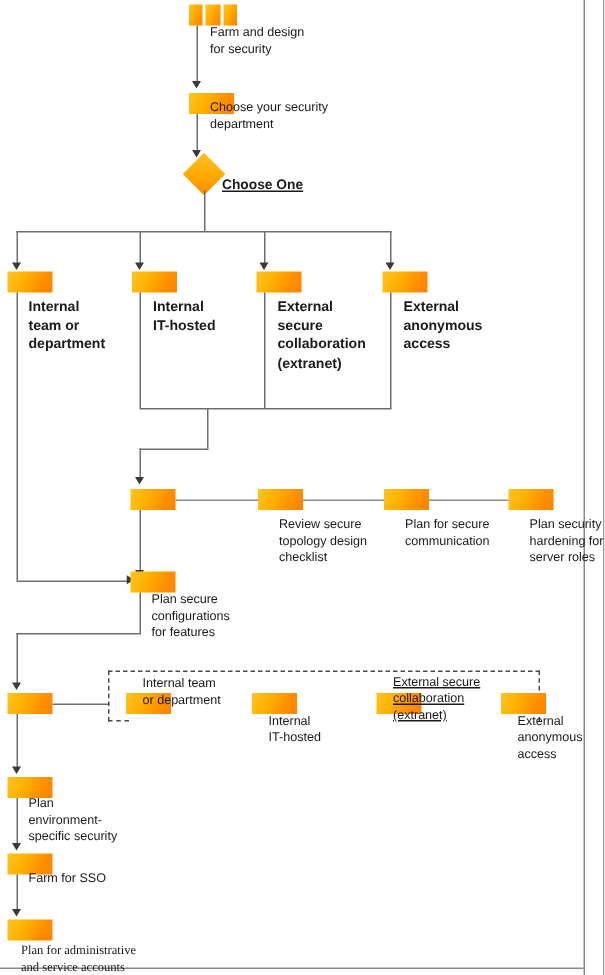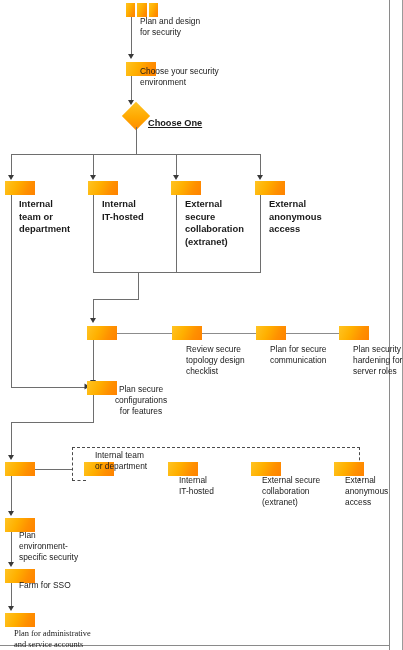--- a/index.html
+++ b/index.html
@@ -99,28 +99,28 @@
 
   <div id="frame-right"></div>
   <div id="frame-right-2"></div>
   <div id="frame-bottom"></div>
 
   <div class="chip seg" style="left:126px; top:3px; width:32px; height:14px;">
     <i></i>
     <i></i>
     <i></i>
   </div>
-  <div class="lbl" style="left:140px; top:16px; width:110px;">Plan and design
+  <div class="lbl" style="left:140px; top:16px; width:110px;">Farm and design
 for security</div>
   <div class="vl" style="left:131px; top:17px; height:39px;"></div>
   <div class="arrow" style="left:128px; top:54px;"></div>
 
   <div class="chip" style="left:126px; top:62px;"></div>
   <div class="lbl" style="left:140px; top:66px; width:120px;">Choose your security
-environment</div>
+department</div>
   <div class="vl" style="left:131px; top:76px; height:26px;"></div>
   <div class="arrow" style="left:128px; top:100px;"></div>
 
   <div class="diamond" style="left:126px; top:106px;"></div>
   <div class="lbl bold" style="left:148px; top:118px; width:90px;text-decoration:underline;">Choose One</div>
 
   <div class="vl" style="left:136px; top:127px; height:27px;"></div>
 
   <div class="hl" style="left:11px; top:154px; width:250px;"></div>
   <div class="vl" style="left:11px;  top:154px; height:24px;"></div>
@@ -179,21 +179,21 @@
   <div class="lbl" style="left:270px; top:344px; width:76px;">Plan for secure
 communication</div>
   <div class="lbl" style="left:353px; top:344px; width:54px;">Plan security
 hardening for
 server roles</div>
 
   <div class="vl" style="left:93px; top:340px; height:42px;"></div>
   <div class="arrow" style="left:90px; top:380px;"></div>
 
   <div class="chip" style="left:87px; top:381px;"></div>
-  <div class="lbl" style="left:101px; top:384px; width:80px;text-align:center;">Plan secure
+  <div class="lbl" style="left:101px; top:394px; width:80px;">Plan secure
 configurations
 for features</div>
 
   <div class="vl" style="left:93px; top:395px; height:27px;"></div>
   <div class="hl" style="left:11px; top:422px; width:83px;"></div>
   <div class="vl" style="left:11px; top:422px; height:35px;"></div>
   <div class="arrow" style="left:8px; top:455px;"></div>
 
   <div class="chip" style="left:5px; top:462px;"></div>
   <div class="lbl" style="left:19px; top:483px; width:68px;margin-top:47px;">Plan
@@ -207,21 +207,21 @@
 
   <div class="chip" style="left:84px;  top:462px;"></div>
   <div class="chip" style="left:168px; top:462px;"></div>
   <div class="chip" style="left:251px; top:462px;"></div>
   <div class="chip" style="left:334px; top:462px;"></div>
 
   <div class="lbl" style="left:95px;  top:450px; width:72px;">Internal team
 or department</div>
   <div class="lbl" style="left:179px; top:475px; width:70px;">Internal
 IT-hosted</div>
-  <div class="lbl" style="left:262px; top:475px; width:80px;">External secure
+  <div class="lbl" style="left:262px; top:449px; width:80px;text-decoration:underline;">External secure
 collaboration
 (extranet)</div>
   <div class="lbl" style="left:345px; top:475px; width:58px;">External
 anonymous
 access</div>
 
   <div class="vl" style="left:11px; top:476px; height:37px;"></div>
   <div class="arrow" style="left:8px; top:511px;"></div>
 
   <div class="chip" style="left:5px; top:518px;"></div>

